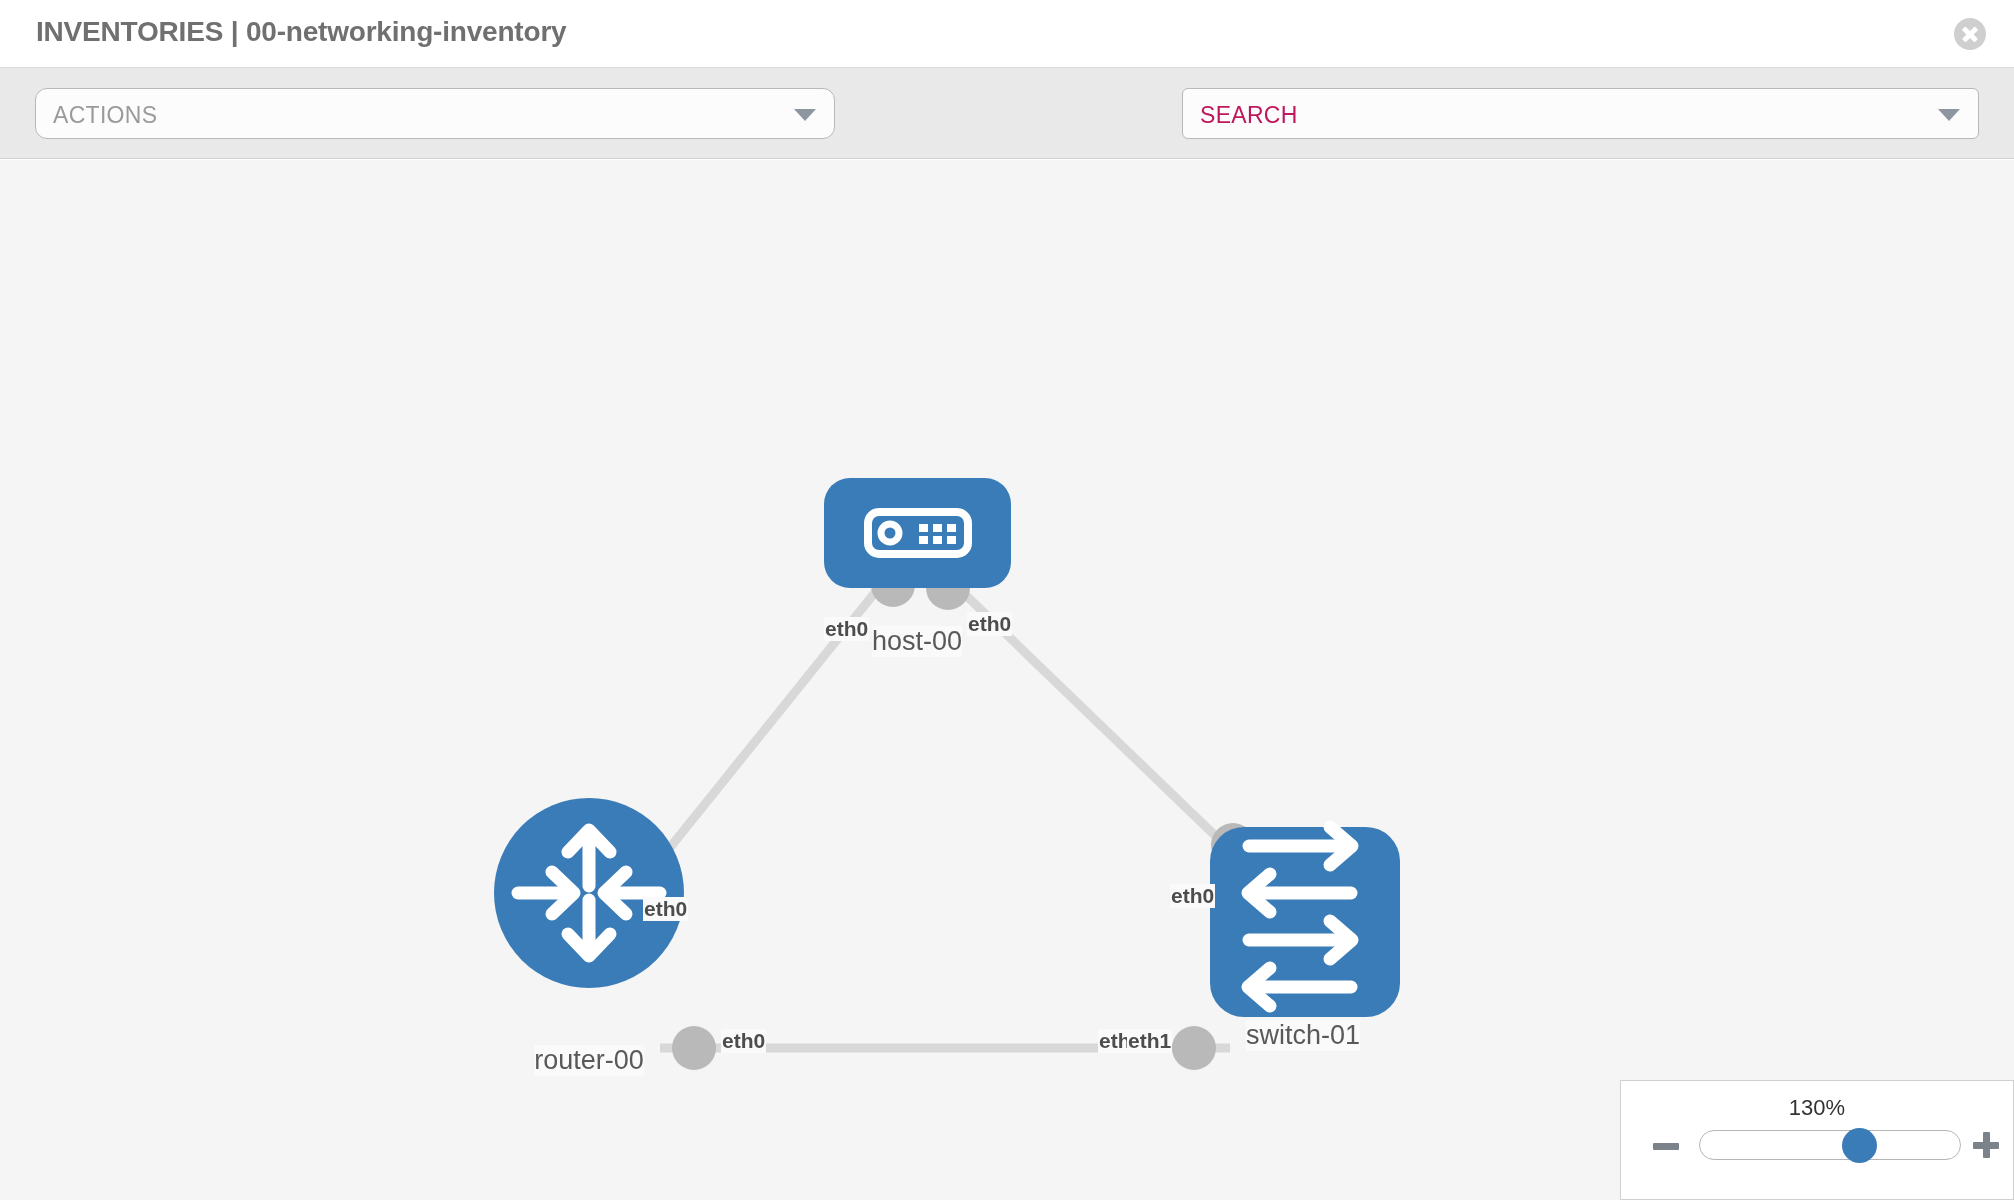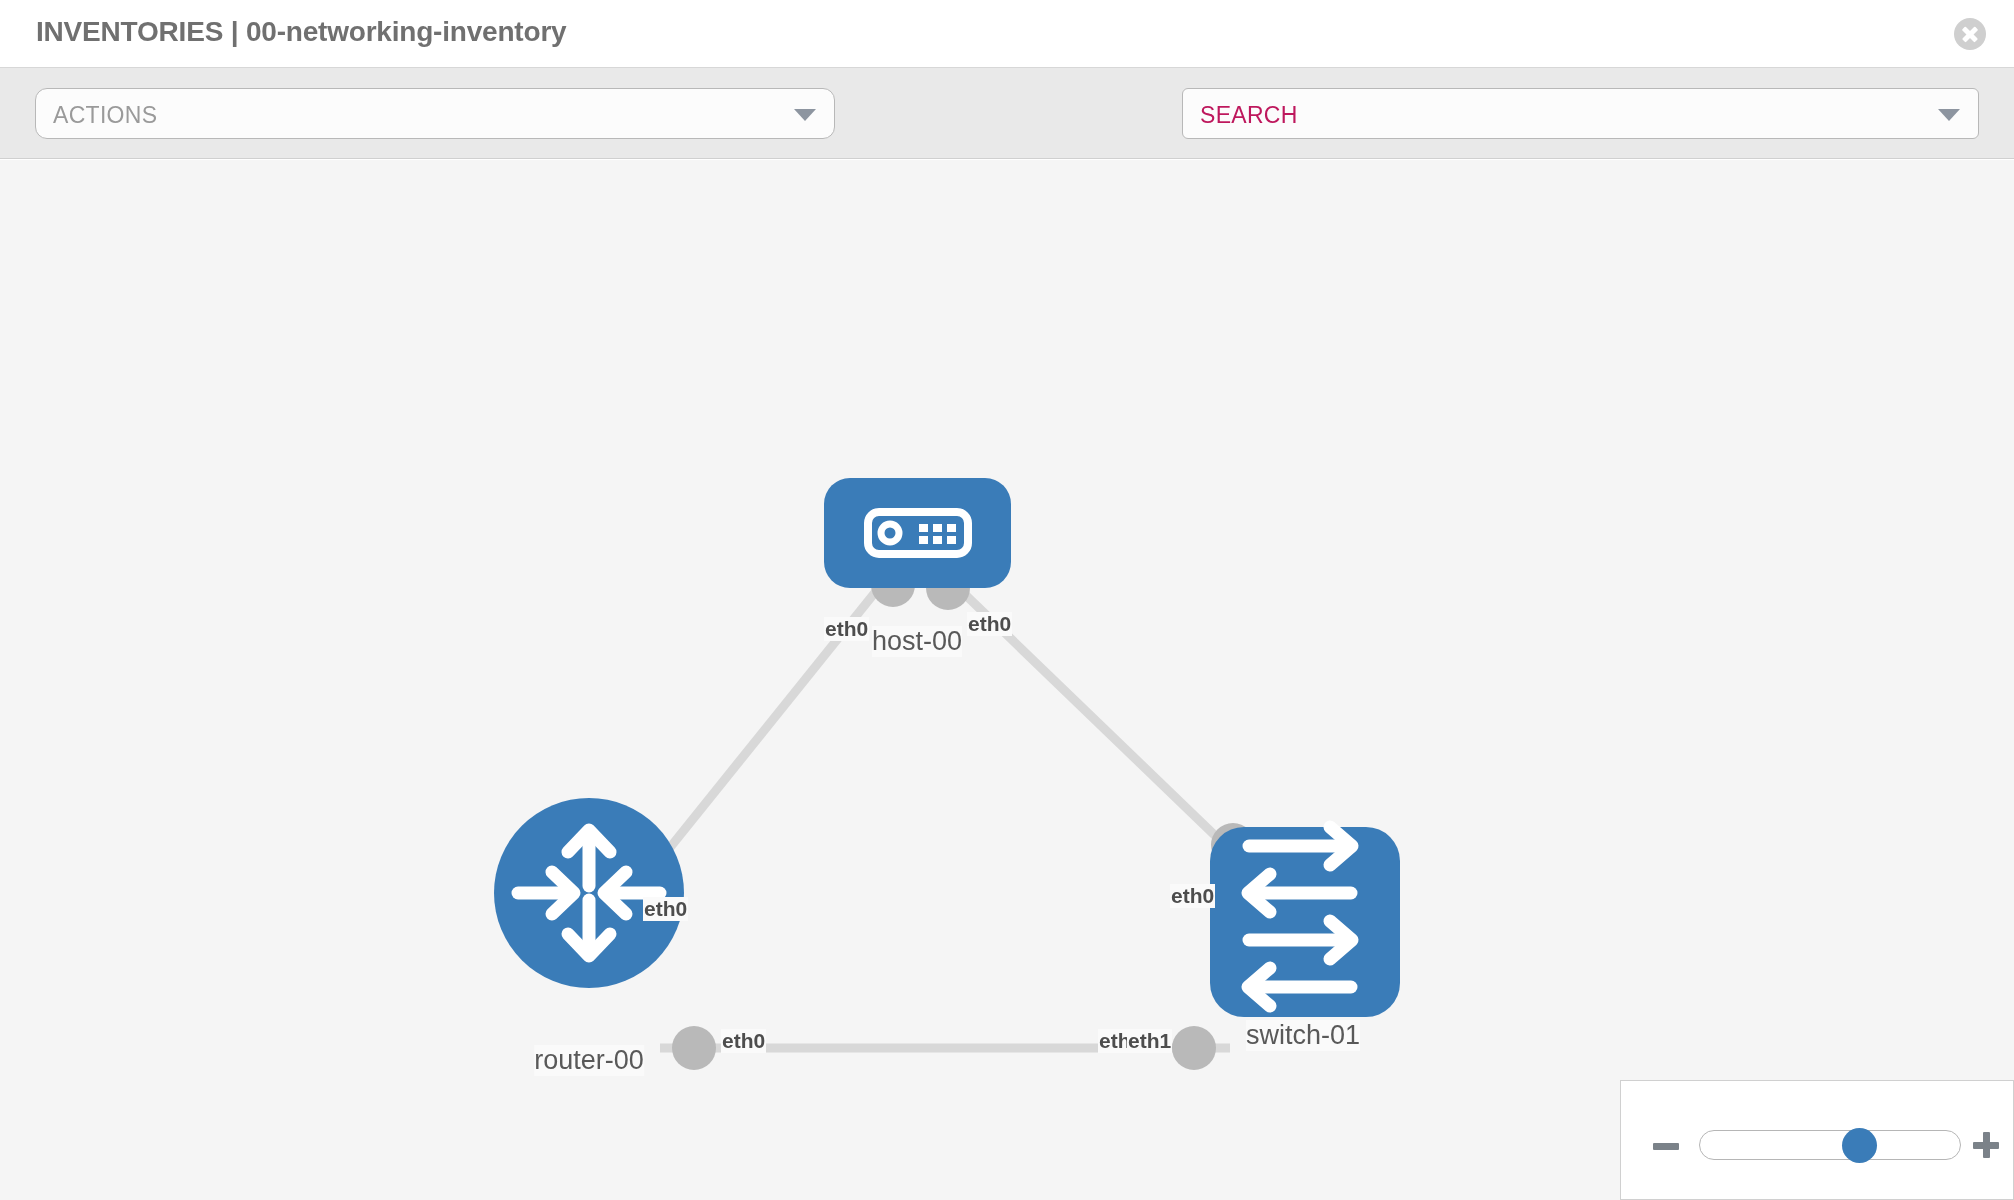--- a/index.html
+++ b/index.html
@@ -302,20 +302,21 @@
   <div class="iface-label" style="left:824px; top:457px;">eth0</div>
   <div class="iface-label" style="left:967px; top:452px;">eth0</div>
   <div class="iface-label" style="left:643px; top:737px;">eth0</div>
   <div class="iface-label" style="left:1170px; top:724px;">eth0</div>
   <div class="iface-label" style="left:721px; top:869px;">eth0</div>
   <div class="iface-label" style="left:1098px; top:869px;">eth0</div>
   <div class="iface-label" style="left:1127px; top:869px;">eth1</div>
 </div>
 
 <div id="zoom-control">
+  <div id="zoom-level">130%</div>
   <div id="zoom-out-button"></div>
   <div id="zoom-slider">
     <div id="zoom-slider-handle"></div>
   </div>
   <div id="zoom-in-button">
     <span class="p1"></span>
     <span class="p2"></span>
   </div>
 </div>
 

